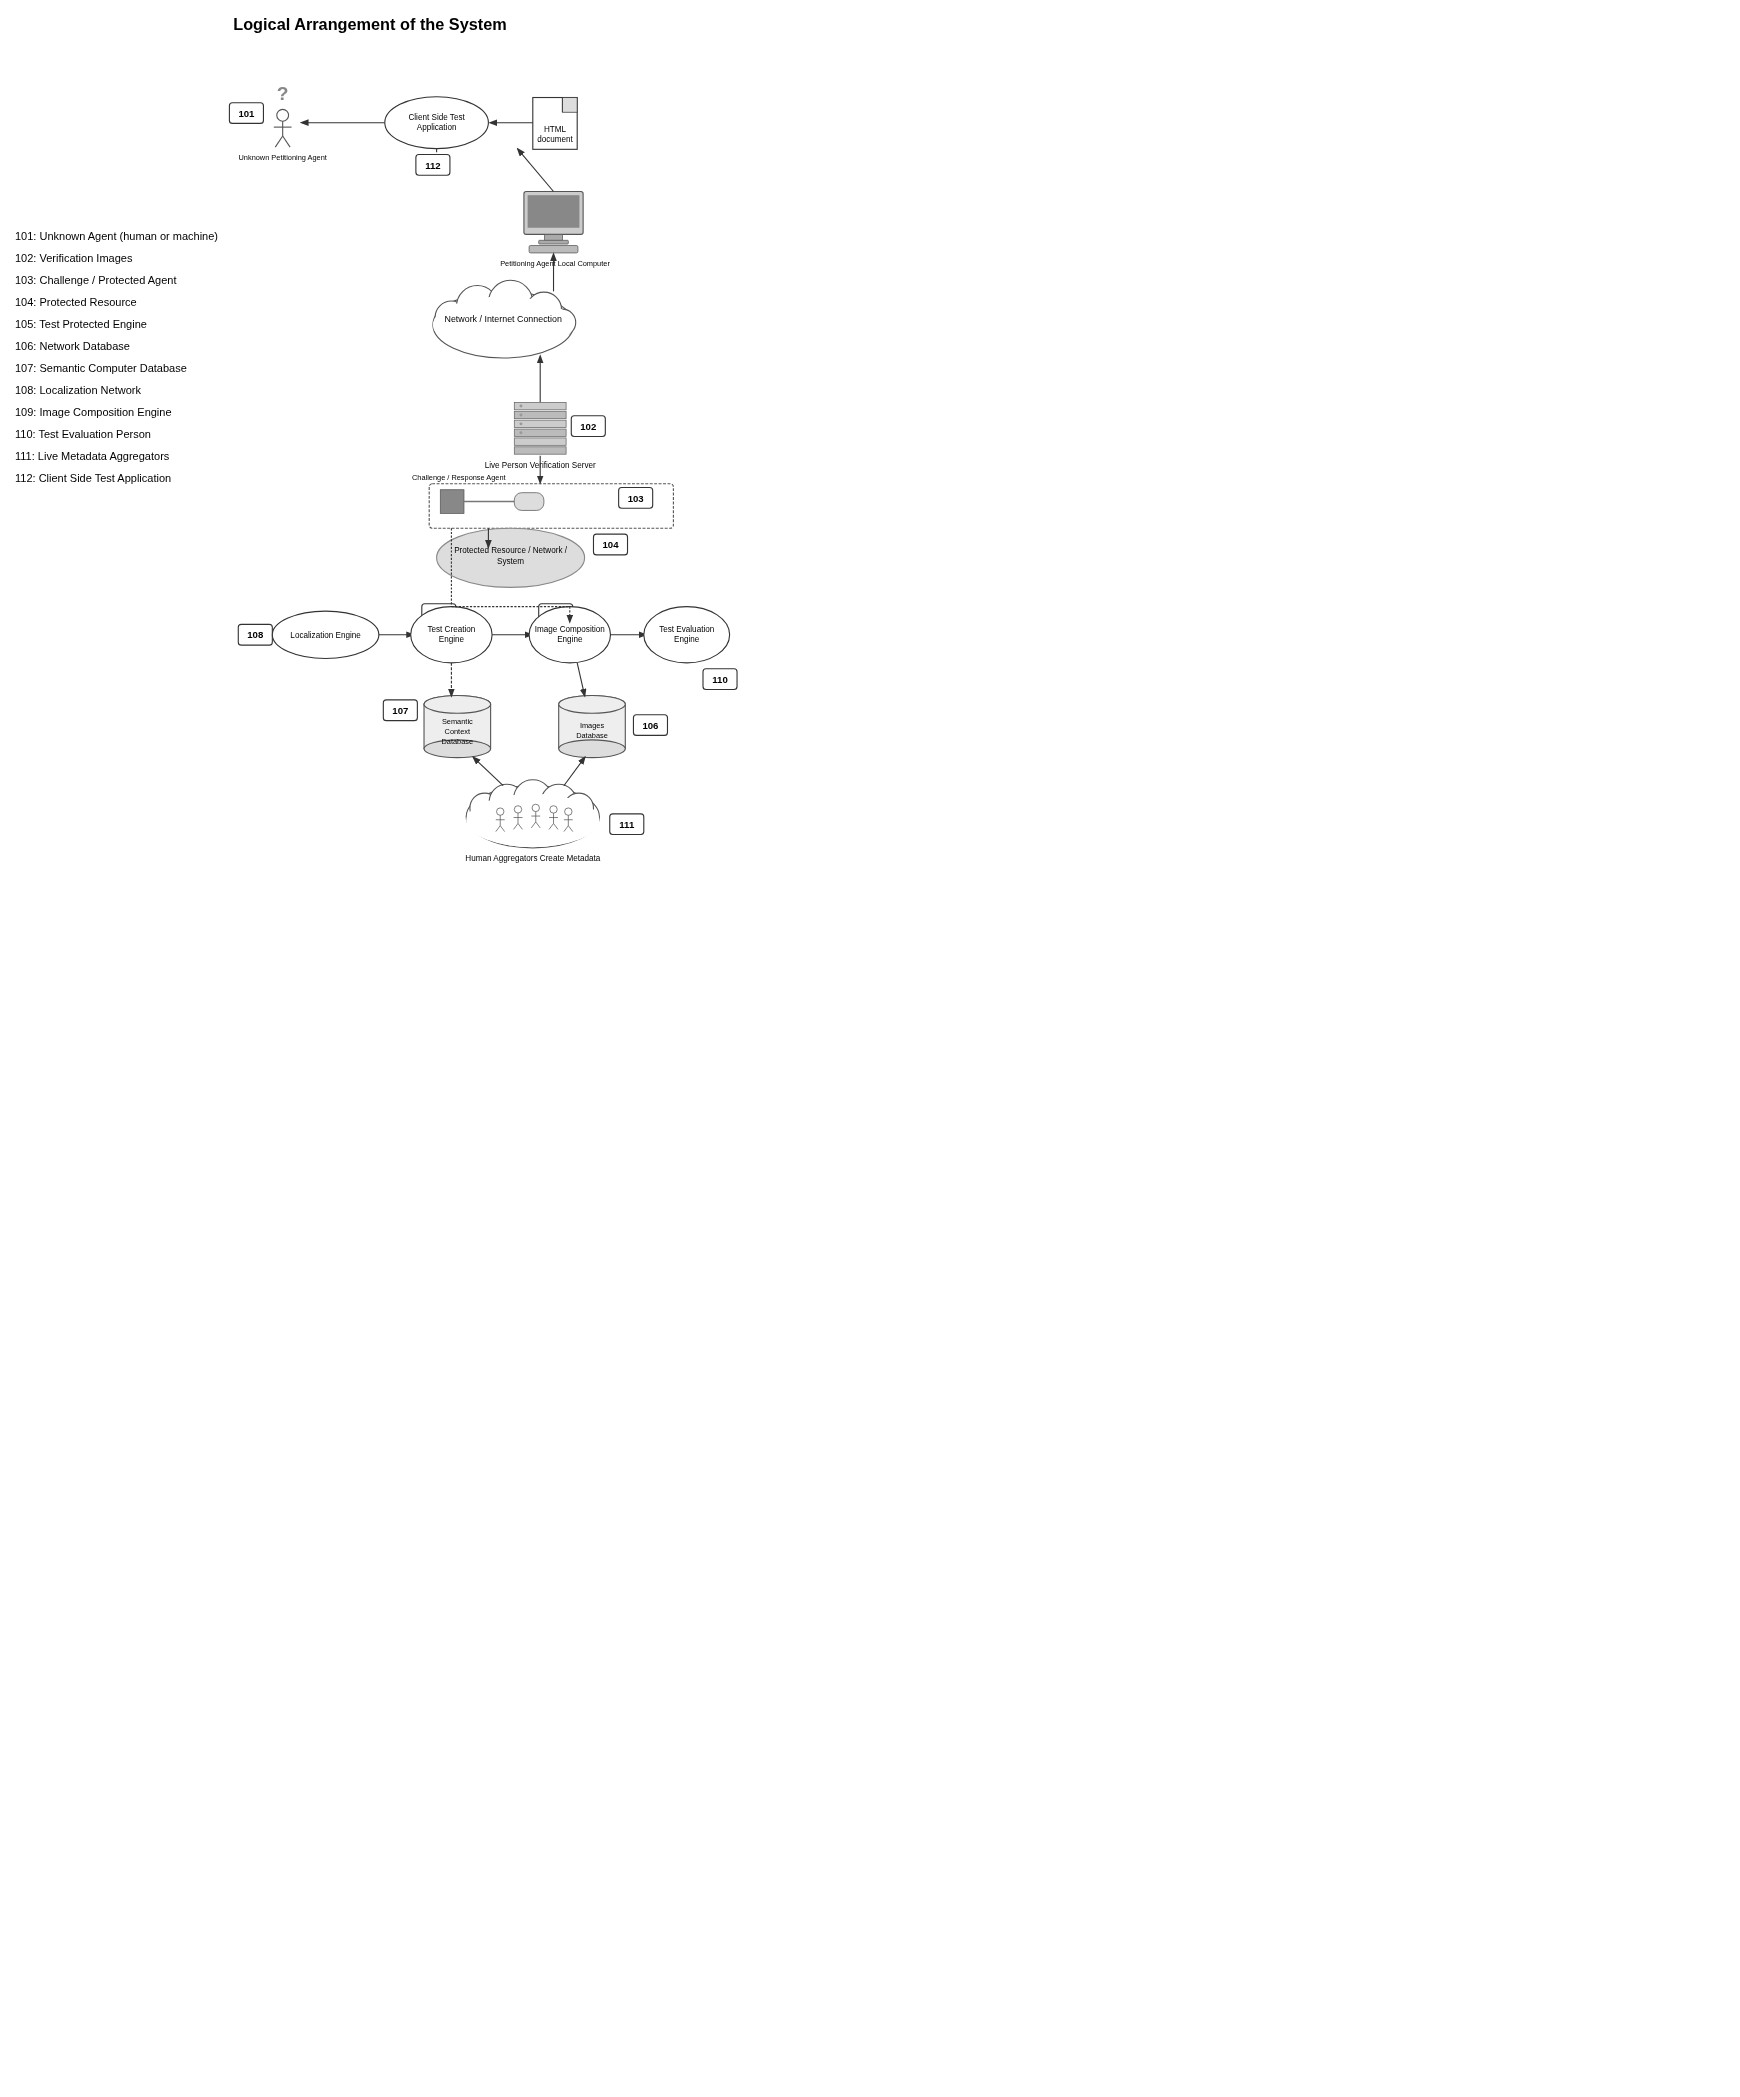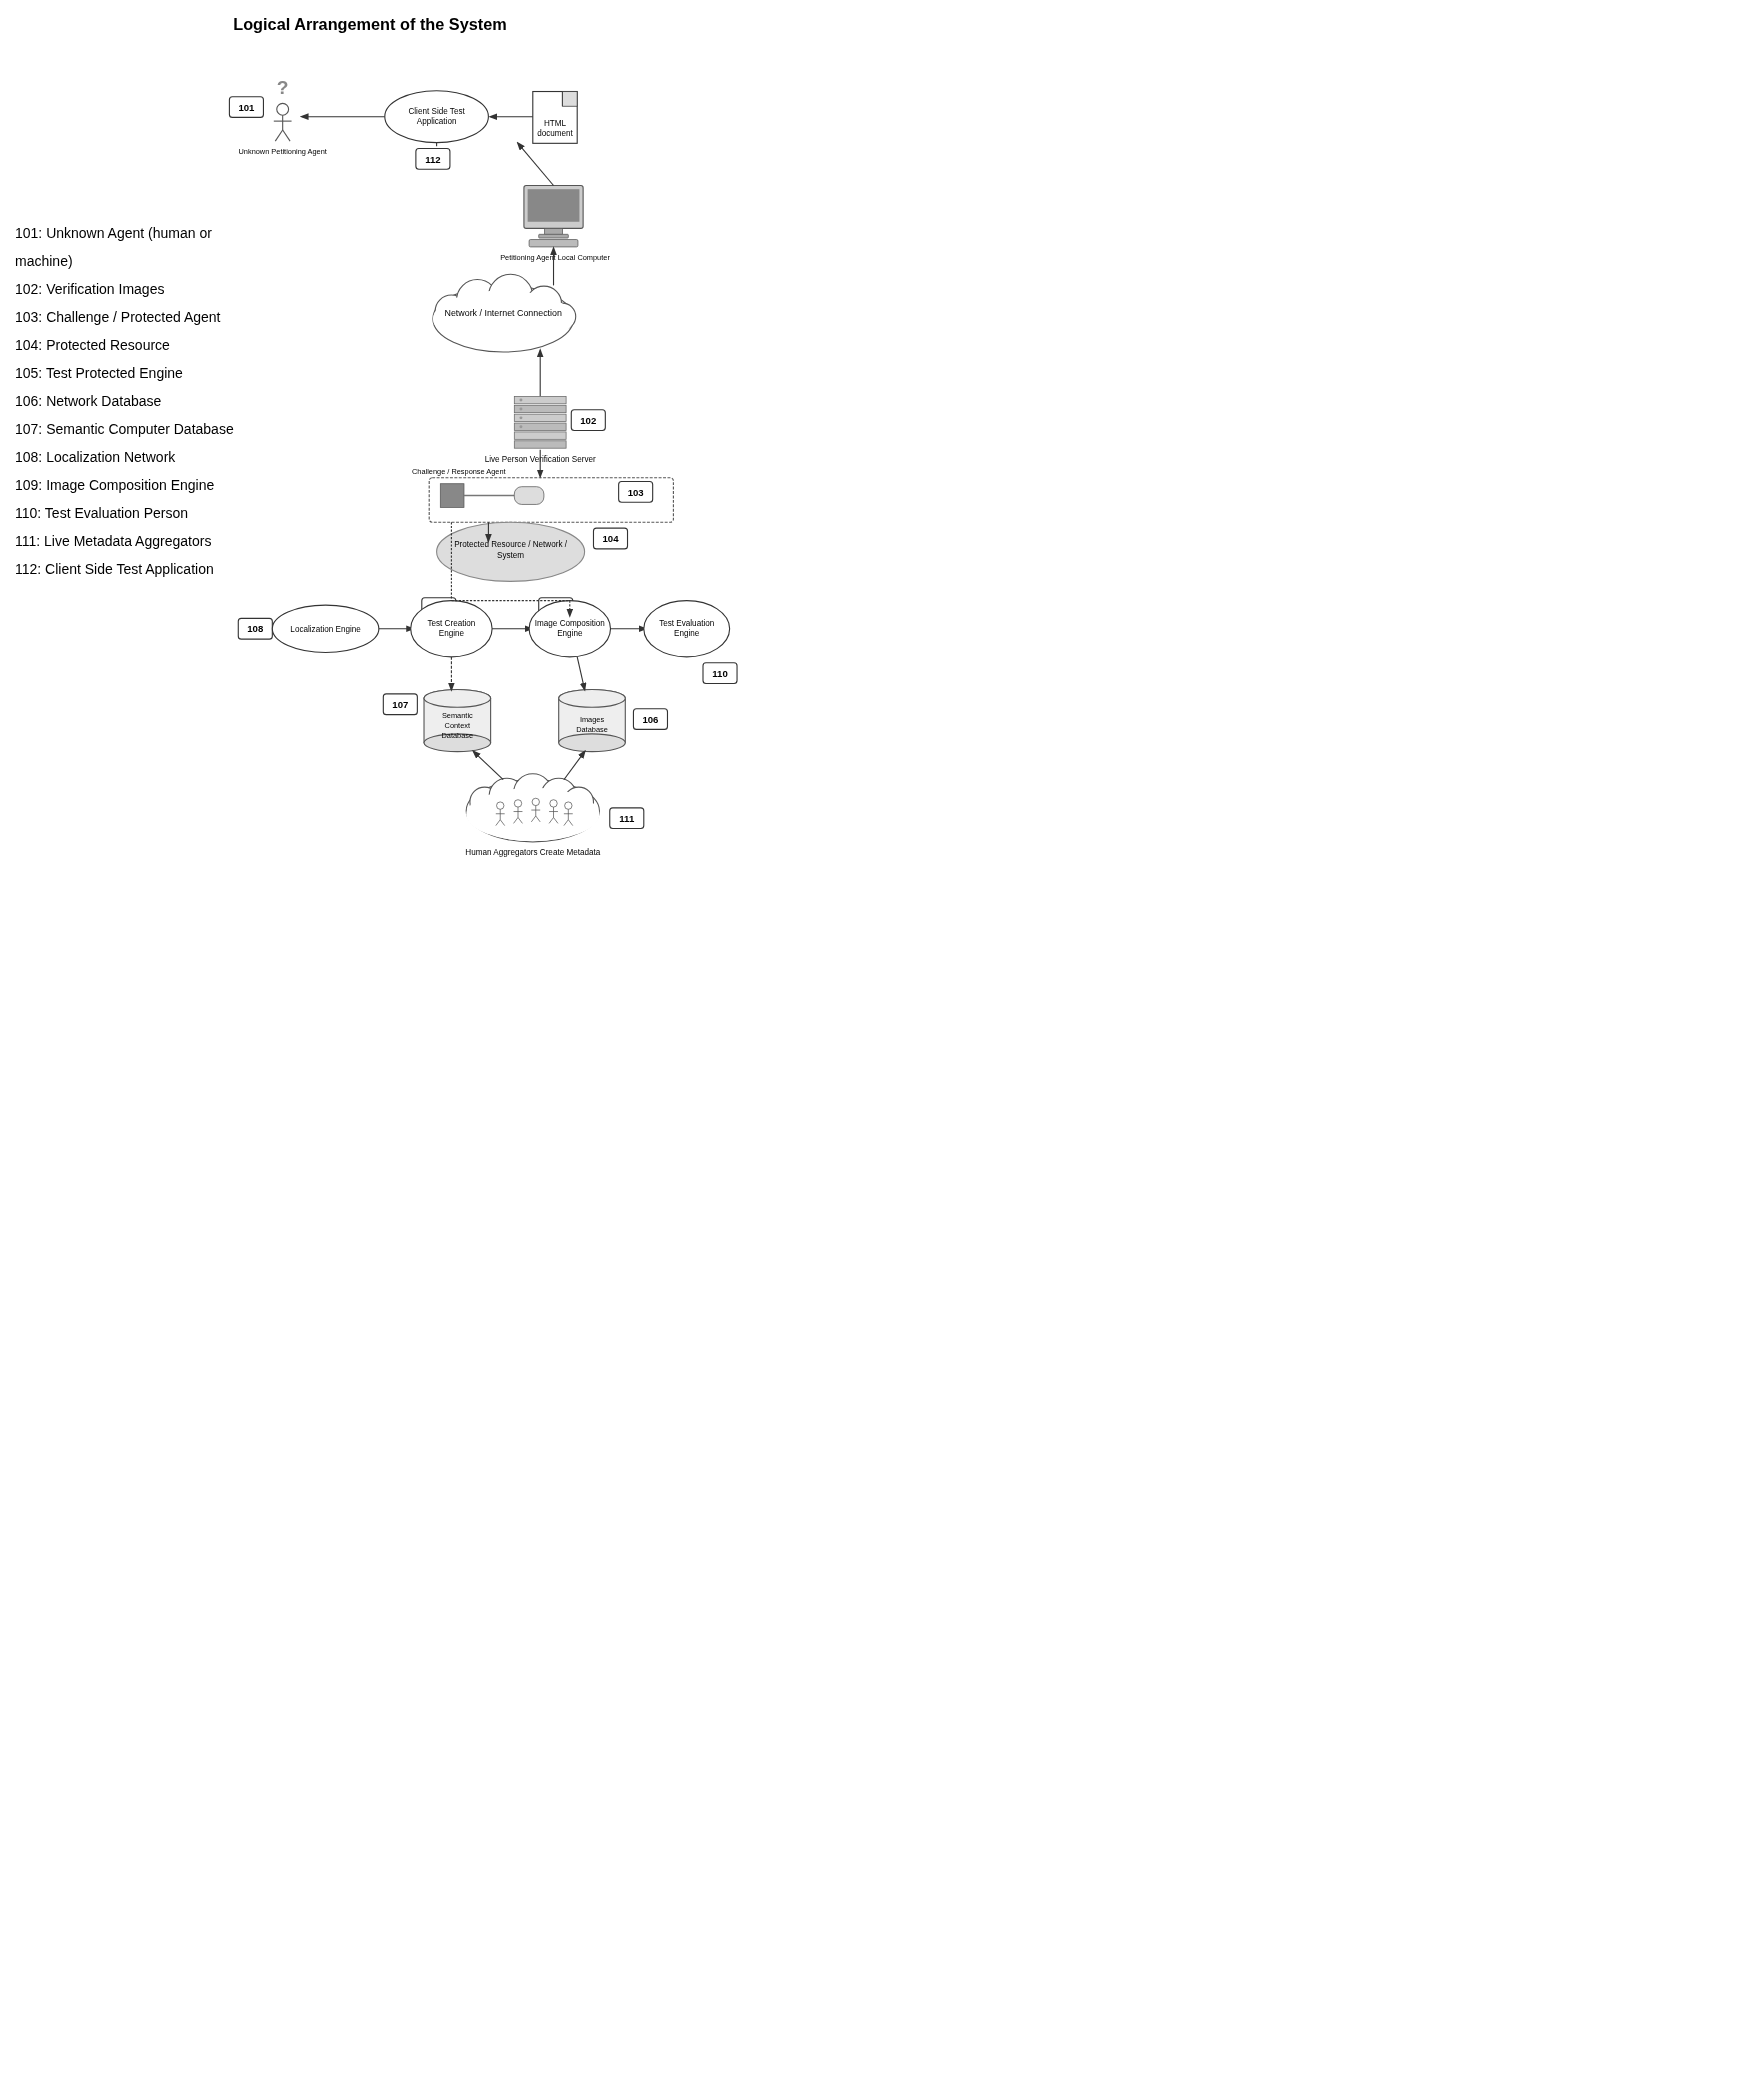--- a/index.html
+++ b/index.html
@@ -8,35 +8,35 @@
       font-family: Arial, sans-serif;
       width: 740px;
       min-height: 887px;
       padding: 15px;
     }
 
     .page-title {
       text-align: center;
       font-size: 16.3px;
       font-weight: bold;
-      margin-bottom: 22px;
+      margin-bottom: 28px;
     }
 
     .diagram-container {
       position: relative;
       width: 100%;
     }
 
     
     .legend {
       position: absolute;
       left: 0;
       top: 163px;
       width: 251px;
-      font-size: 14px;
+      font-size: 11px;
       line-height: 2.0;
     }
 
     .legend-item {
       display: block;
     }
 
   </style>
 </head>
 <body>

